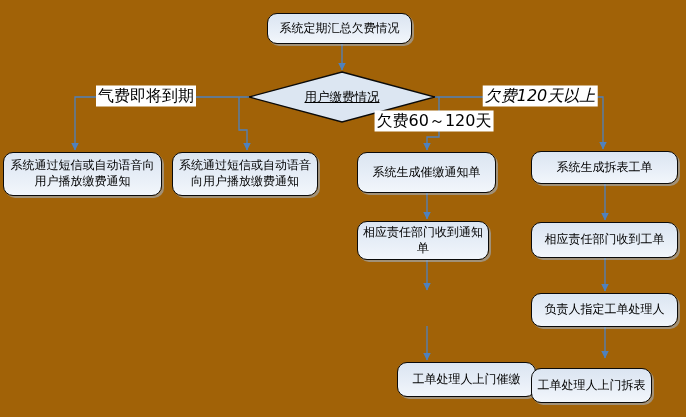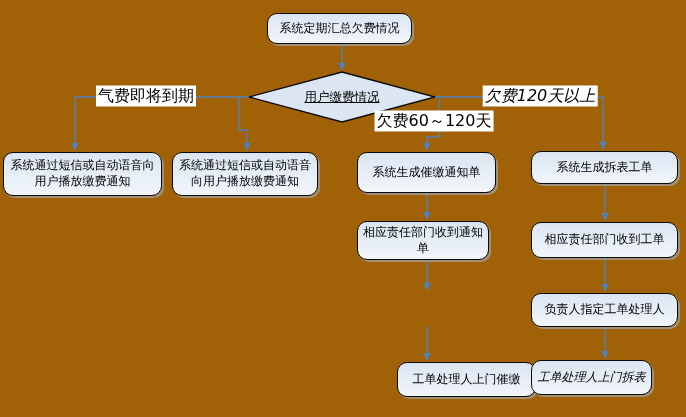--- a/index.html
+++ b/index.html
@@ -79,15 +79,15 @@
 
   <div class="node" style="left:172px;top:152px;width:146px;height:44px;">系统通过短信或自动语音向用户播放缴费通知</div>
 
   <div class="node" style="left:357px;top:152px;width:139px;height:41px;">系统生成催缴通知单</div>
   <div class="node" style="left:357px;top:221px;width:132px;height:39px;">相应责任部门收到通知单</div>
   <div class="node" style="left:357px;top:362px;width:139px;height:35px;margin-left:40px;">工单处理人上门催缴</div>
 
   <div class="node" style="left:531px;top:151px;width:147px;height:33px;">系统生成拆表工单</div>
   <div class="node" style="left:531px;top:222px;width:147px;height:36px;">相应责任部门收到工单</div>
   <div class="node" style="left:531px;top:293px;width:147px;height:34px;">负责人指定工单处理人</div>
-  <div class="node" style="left:531px;top:360px;width:121px;height:35px;font-style:italic;">工单处理人上门拆表</div>
+  <div class="node" style="left:531px;top:368px;width:121px;height:35px;">工单处理人上门拆表</div>
 
 </div>
 
 </body></html>

